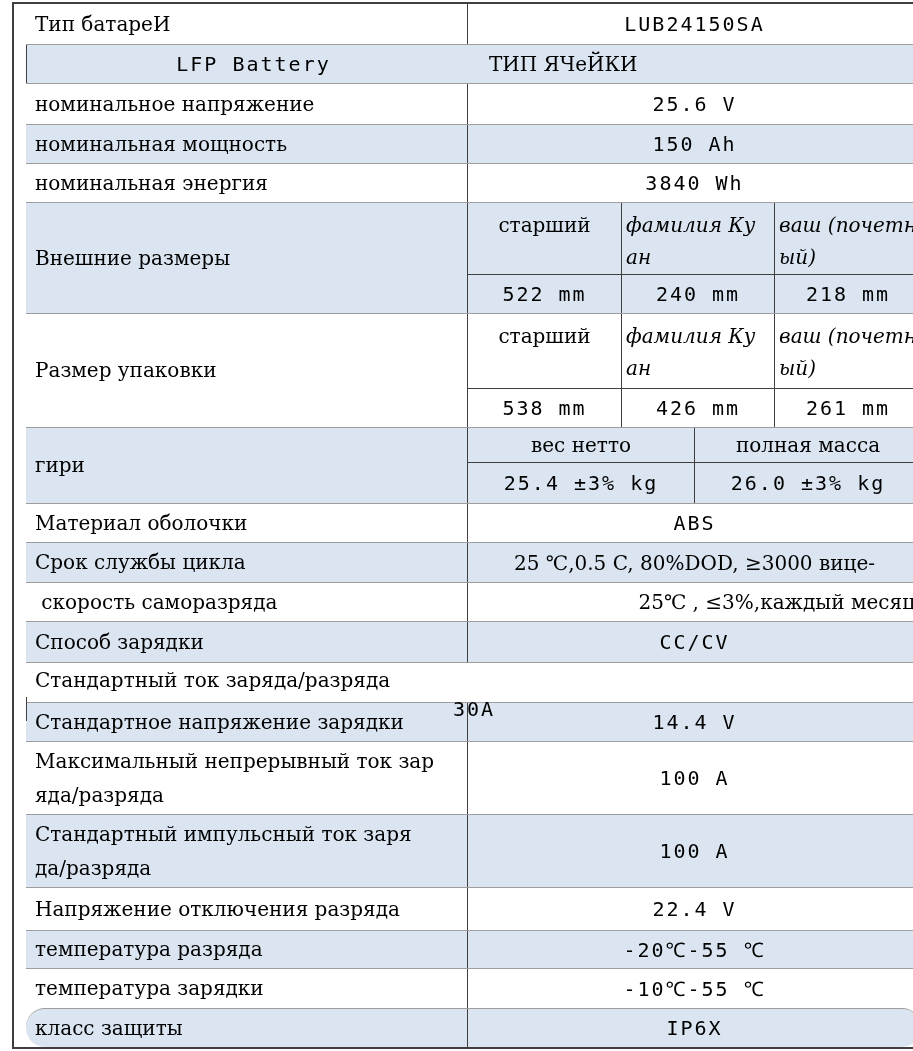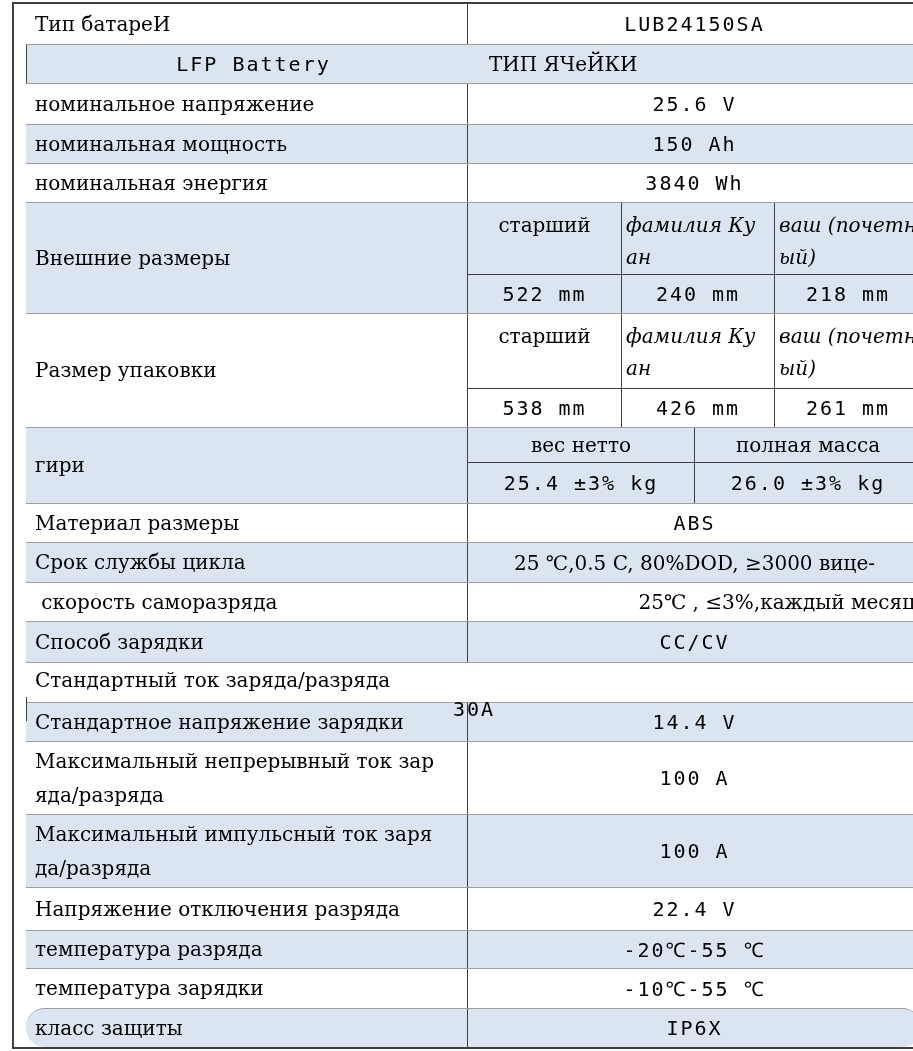--- a/index.html
+++ b/index.html
@@ -144,21 +144,21 @@
           <div class="subcell half val-cell">вес нетто</div>
           <div class="subcell half val-cell">полная масса</div>
         </div>
         <div class="subrow vals" style="height: 40px;">
           <div class="subcell val-cell half mono">25.4 ±3% kg</div>
           <div class="subcell val-cell half mono">26.0 ±3% kg</div>
         </div>
       </div>
     </div>
     <div class="row" style="height: 39px;">
-      <div class="cell label">Материал размеры</div>
+      <div class="cell label">Материал оболочки</div>
       <div class="cell value mono">ABS</div>
     </div>
     <div class="row shaded" style="height: 40px;">
       <div class="cell label">Срок службы цикла</div>
       <div class="cell value">25 ℃,0.5 C, 80%DOD, ≥3000 вице-</div>
     </div>
     <div class="row" style="height: 39px;">
       <div class="cell label"> скорость саморазряда</div>
       <div class="cell value right">25℃ , ≤3%,каждый месяц</div>
     </div>
@@ -173,21 +173,21 @@
     <div class="row shaded" style="height: 39px;">
       <div class="cell label">Стандартное напряжение зарядки</div>
       <div class="cell value mono">14.4 V</div>
     </div>
     <div class="row" style="height: 73px;">
       <div class="cell label">Максимальный непрерывный ток зар
 яда/разряда</div>
       <div class="cell value mono">100 A</div>
     </div>
     <div class="row shaded" style="height: 73px;">
-      <div class="cell label">Максимальный импульсный ток заря
+      <div class="cell label">Стандартный импульсный ток заря
 да/разряда</div>
       <div class="cell value mono">100 A</div>
     </div>
     <div class="row" style="height: 43px;">
       <div class="cell label">Напряжение отключения разряда</div>
       <div class="cell value mono">22.4 V</div>
     </div>
     <div class="row shaded" style="height: 38px;">
       <div class="cell label">температура разряда</div>
       <div class="cell value mono">-20℃-55 ℃</div>

